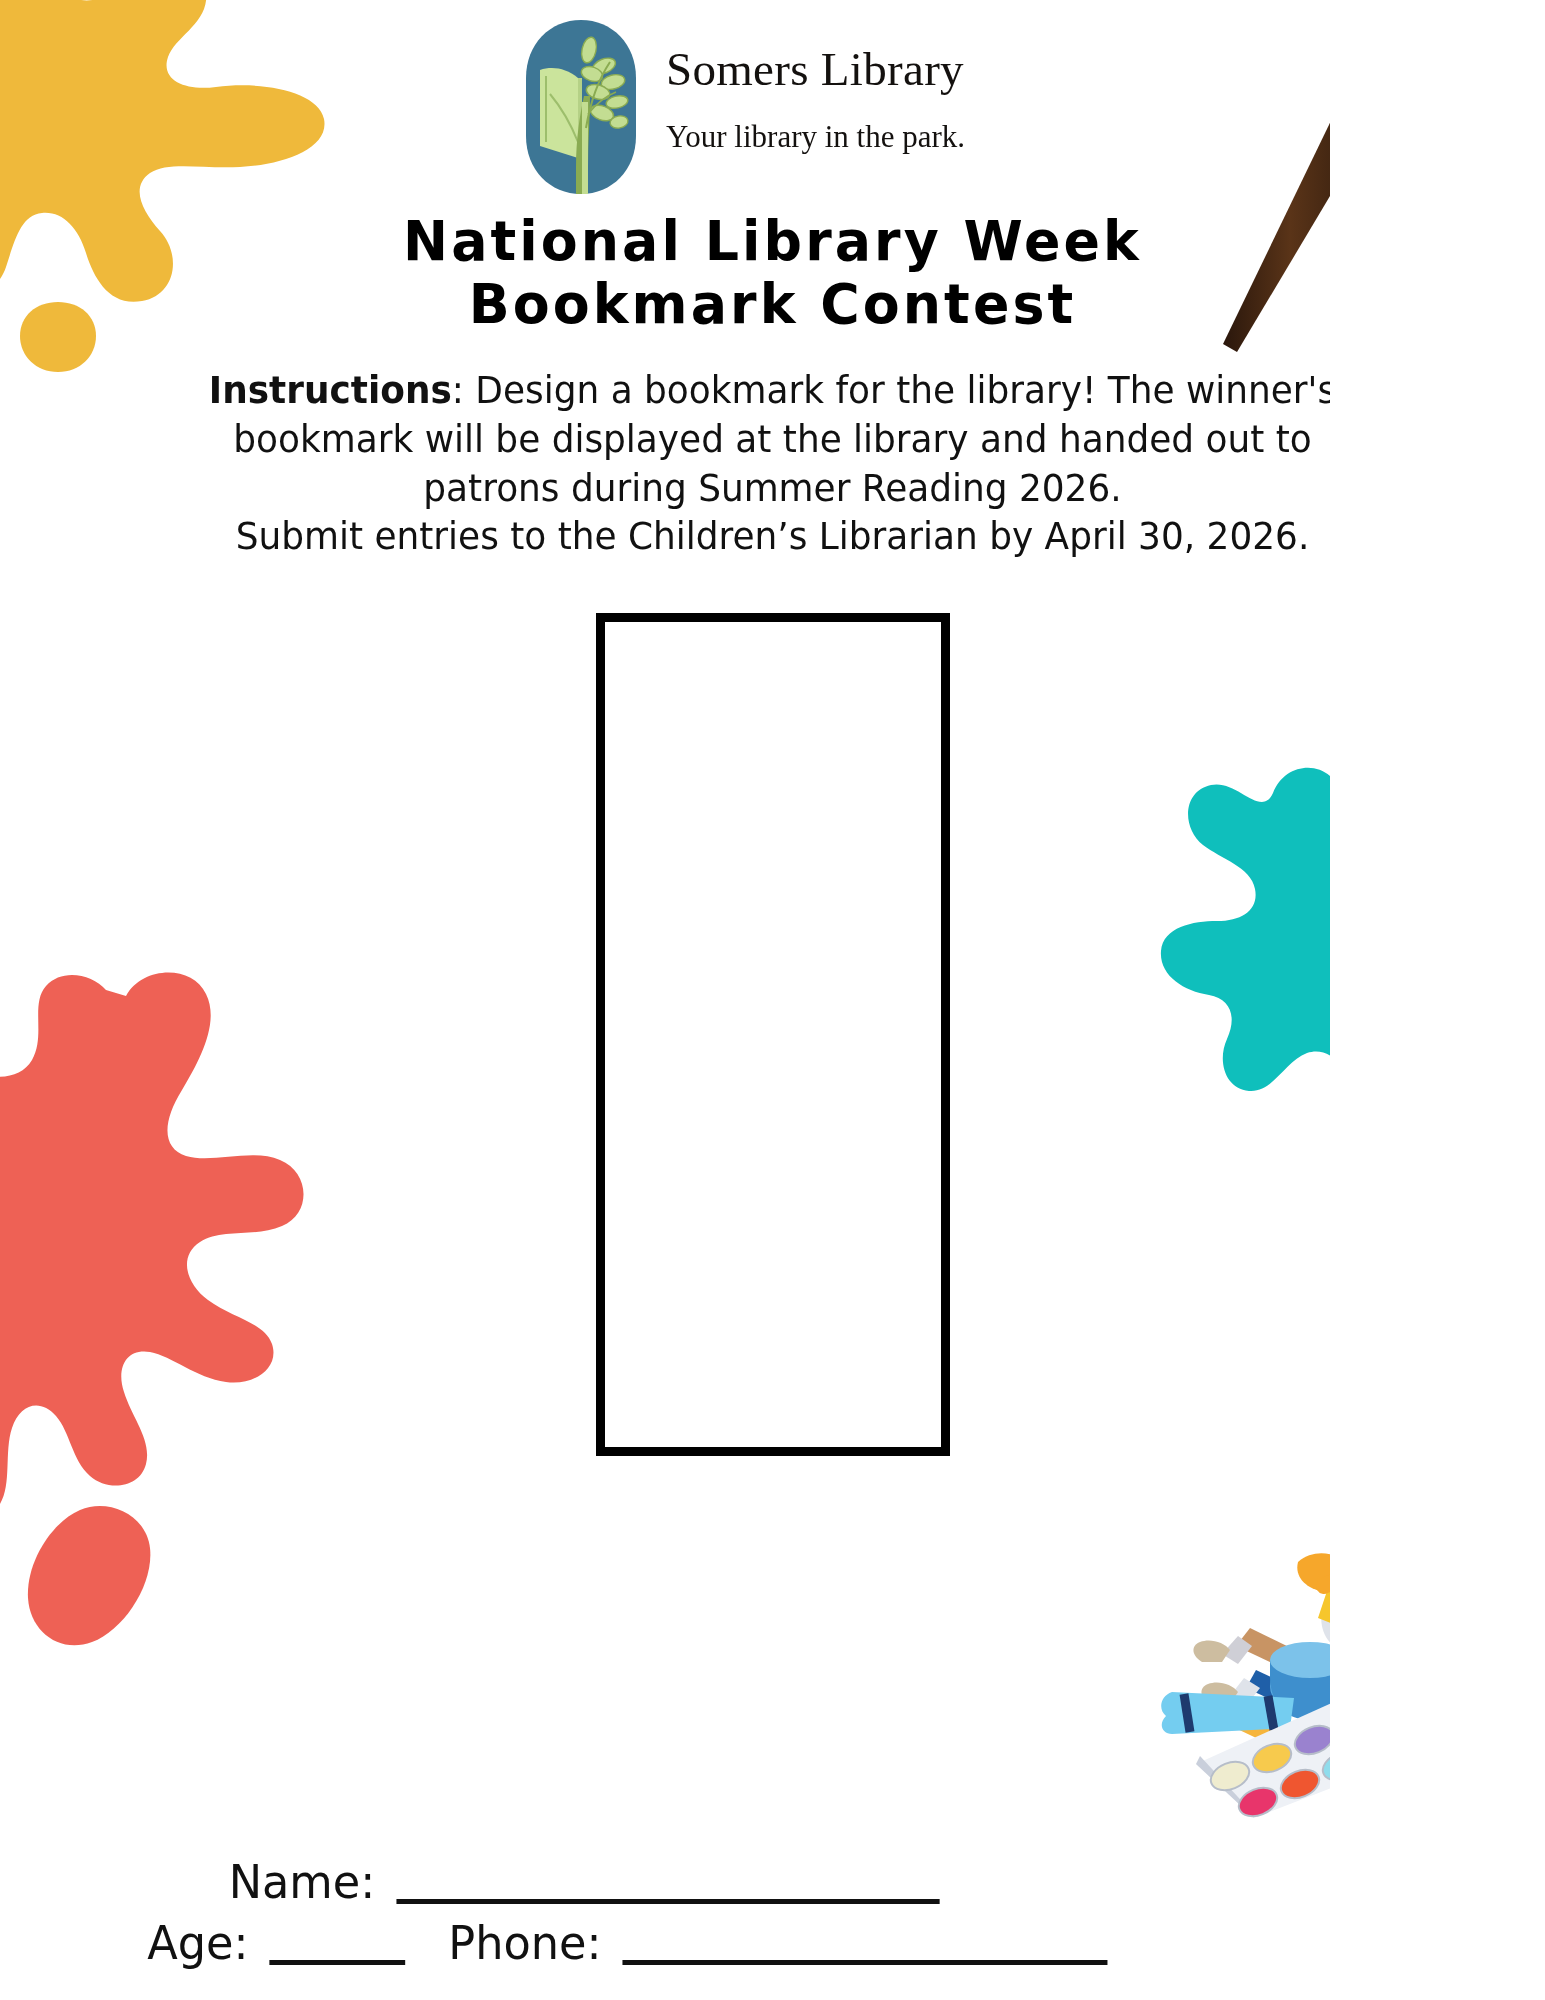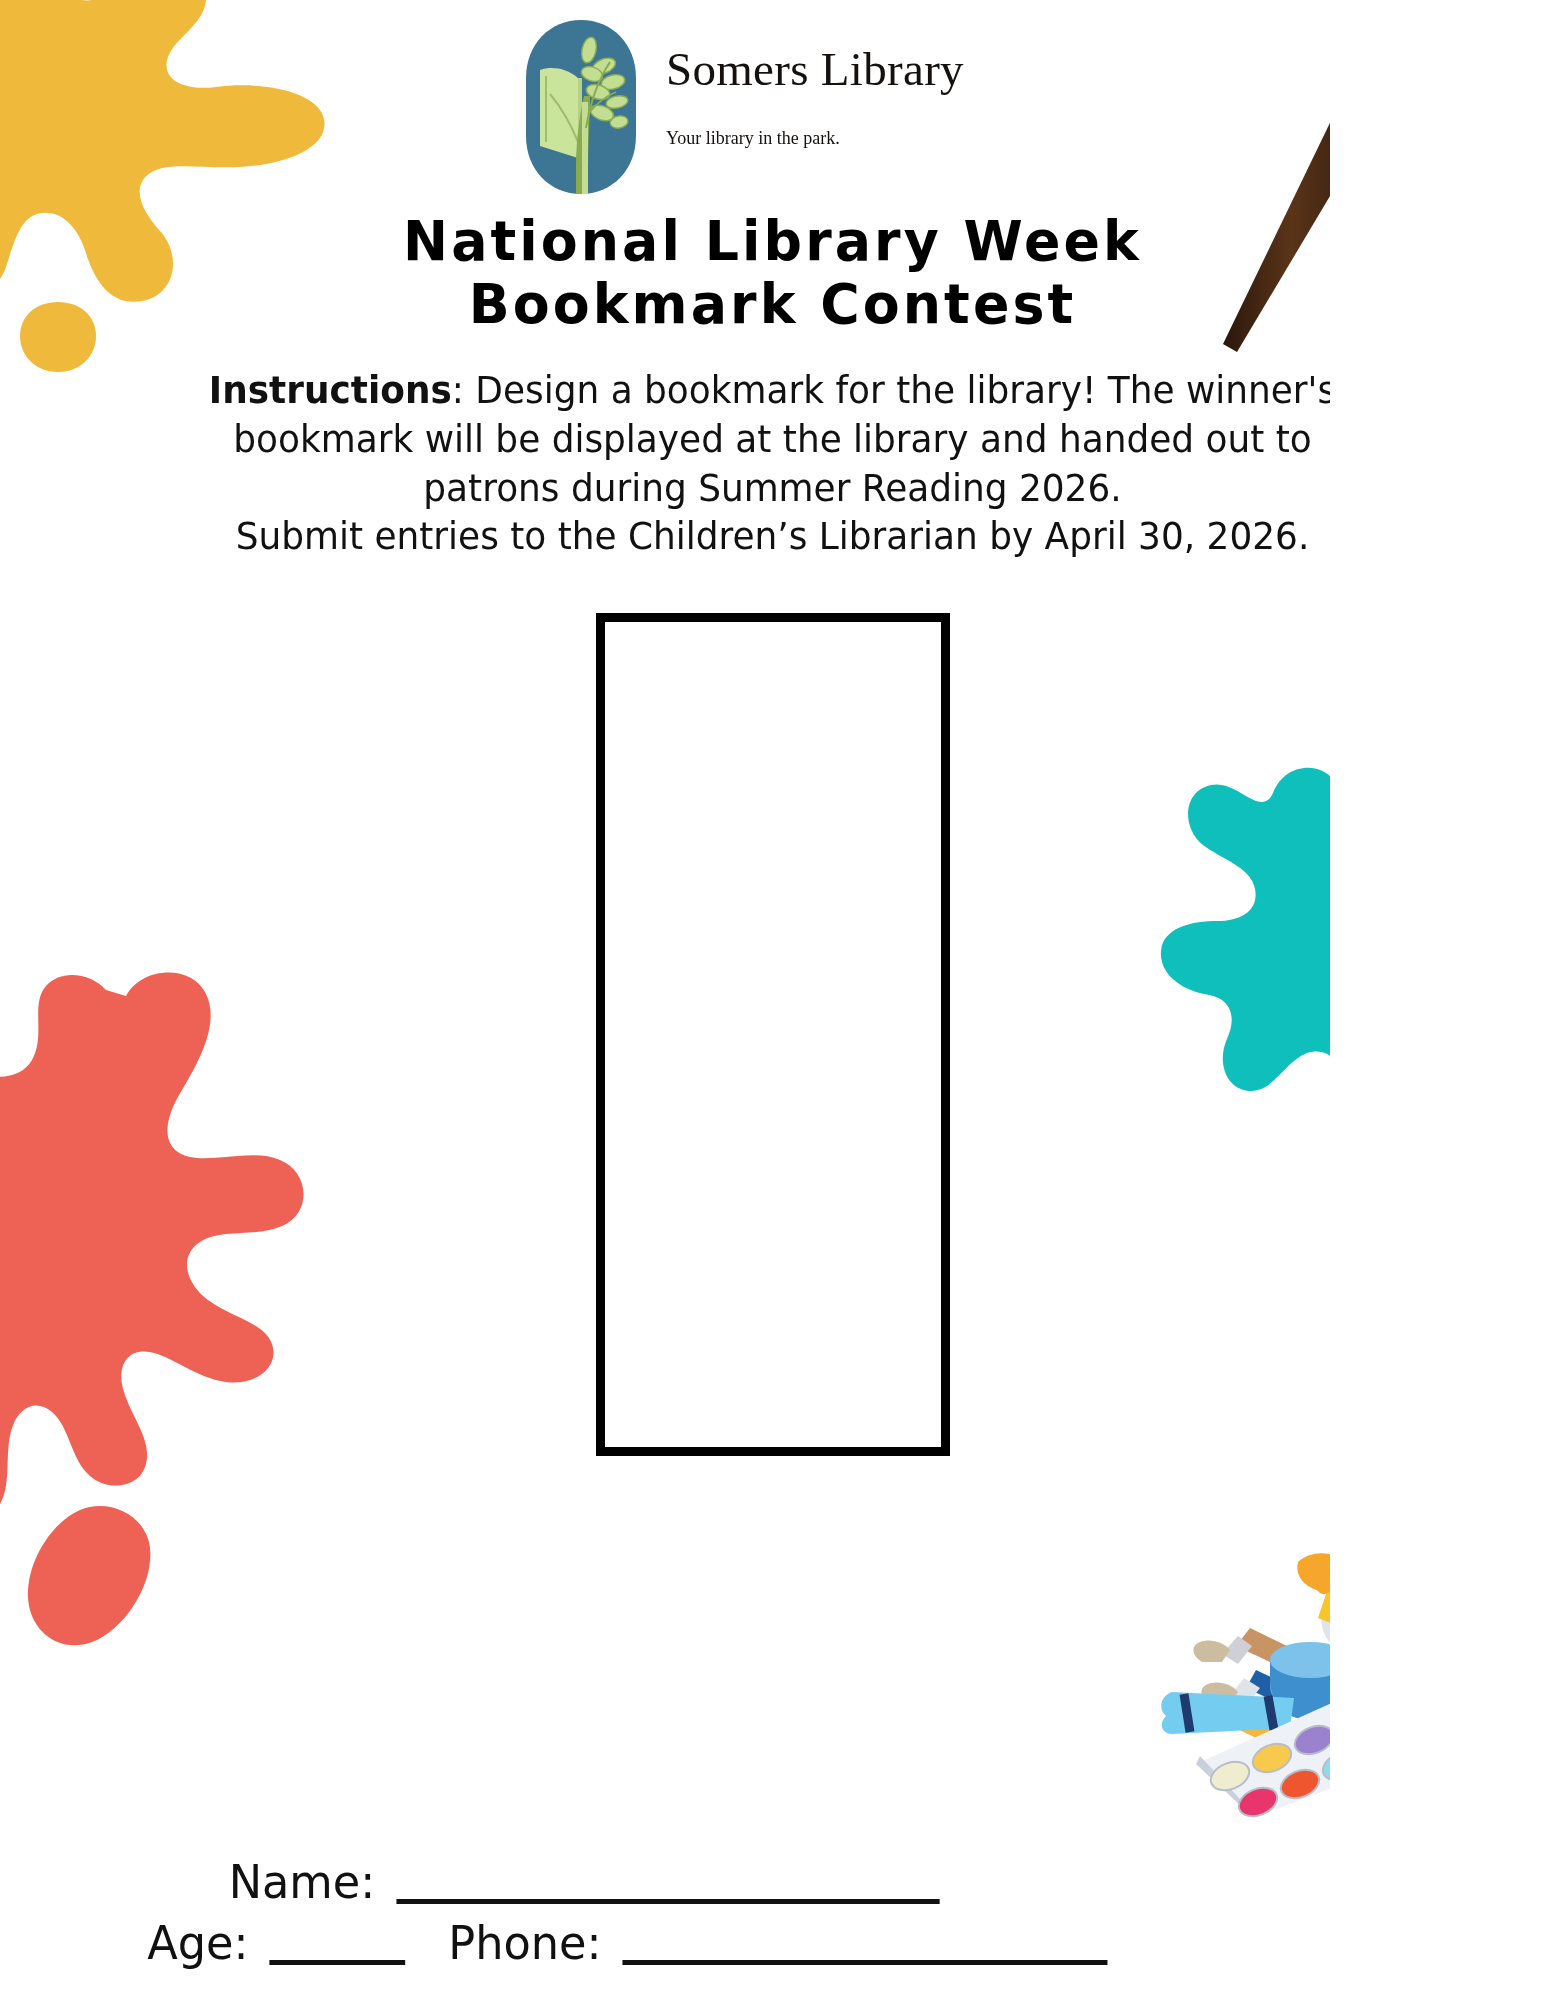--- a/index.html
+++ b/index.html
@@ -41,23 +41,23 @@
     font-family: "Liberation Serif", serif;
     color: #14110f;
   }
   .logo-name {
     font-size: 47px;
     line-height: 1.0;
     letter-spacing: 0.3px;
     white-space: nowrap;
   }
   .logo-tagline {
-    font-size: 18px;
+    font-size: 31px;
     line-height: 1.0;
-    margin-top: 36px;
+    margin-top: 28px;
     white-space: nowrap;
   }
 
   
   .headline {
     position: absolute;
     left: 0;
     top: 210px;
     width: 1545px;
     text-align: center;

